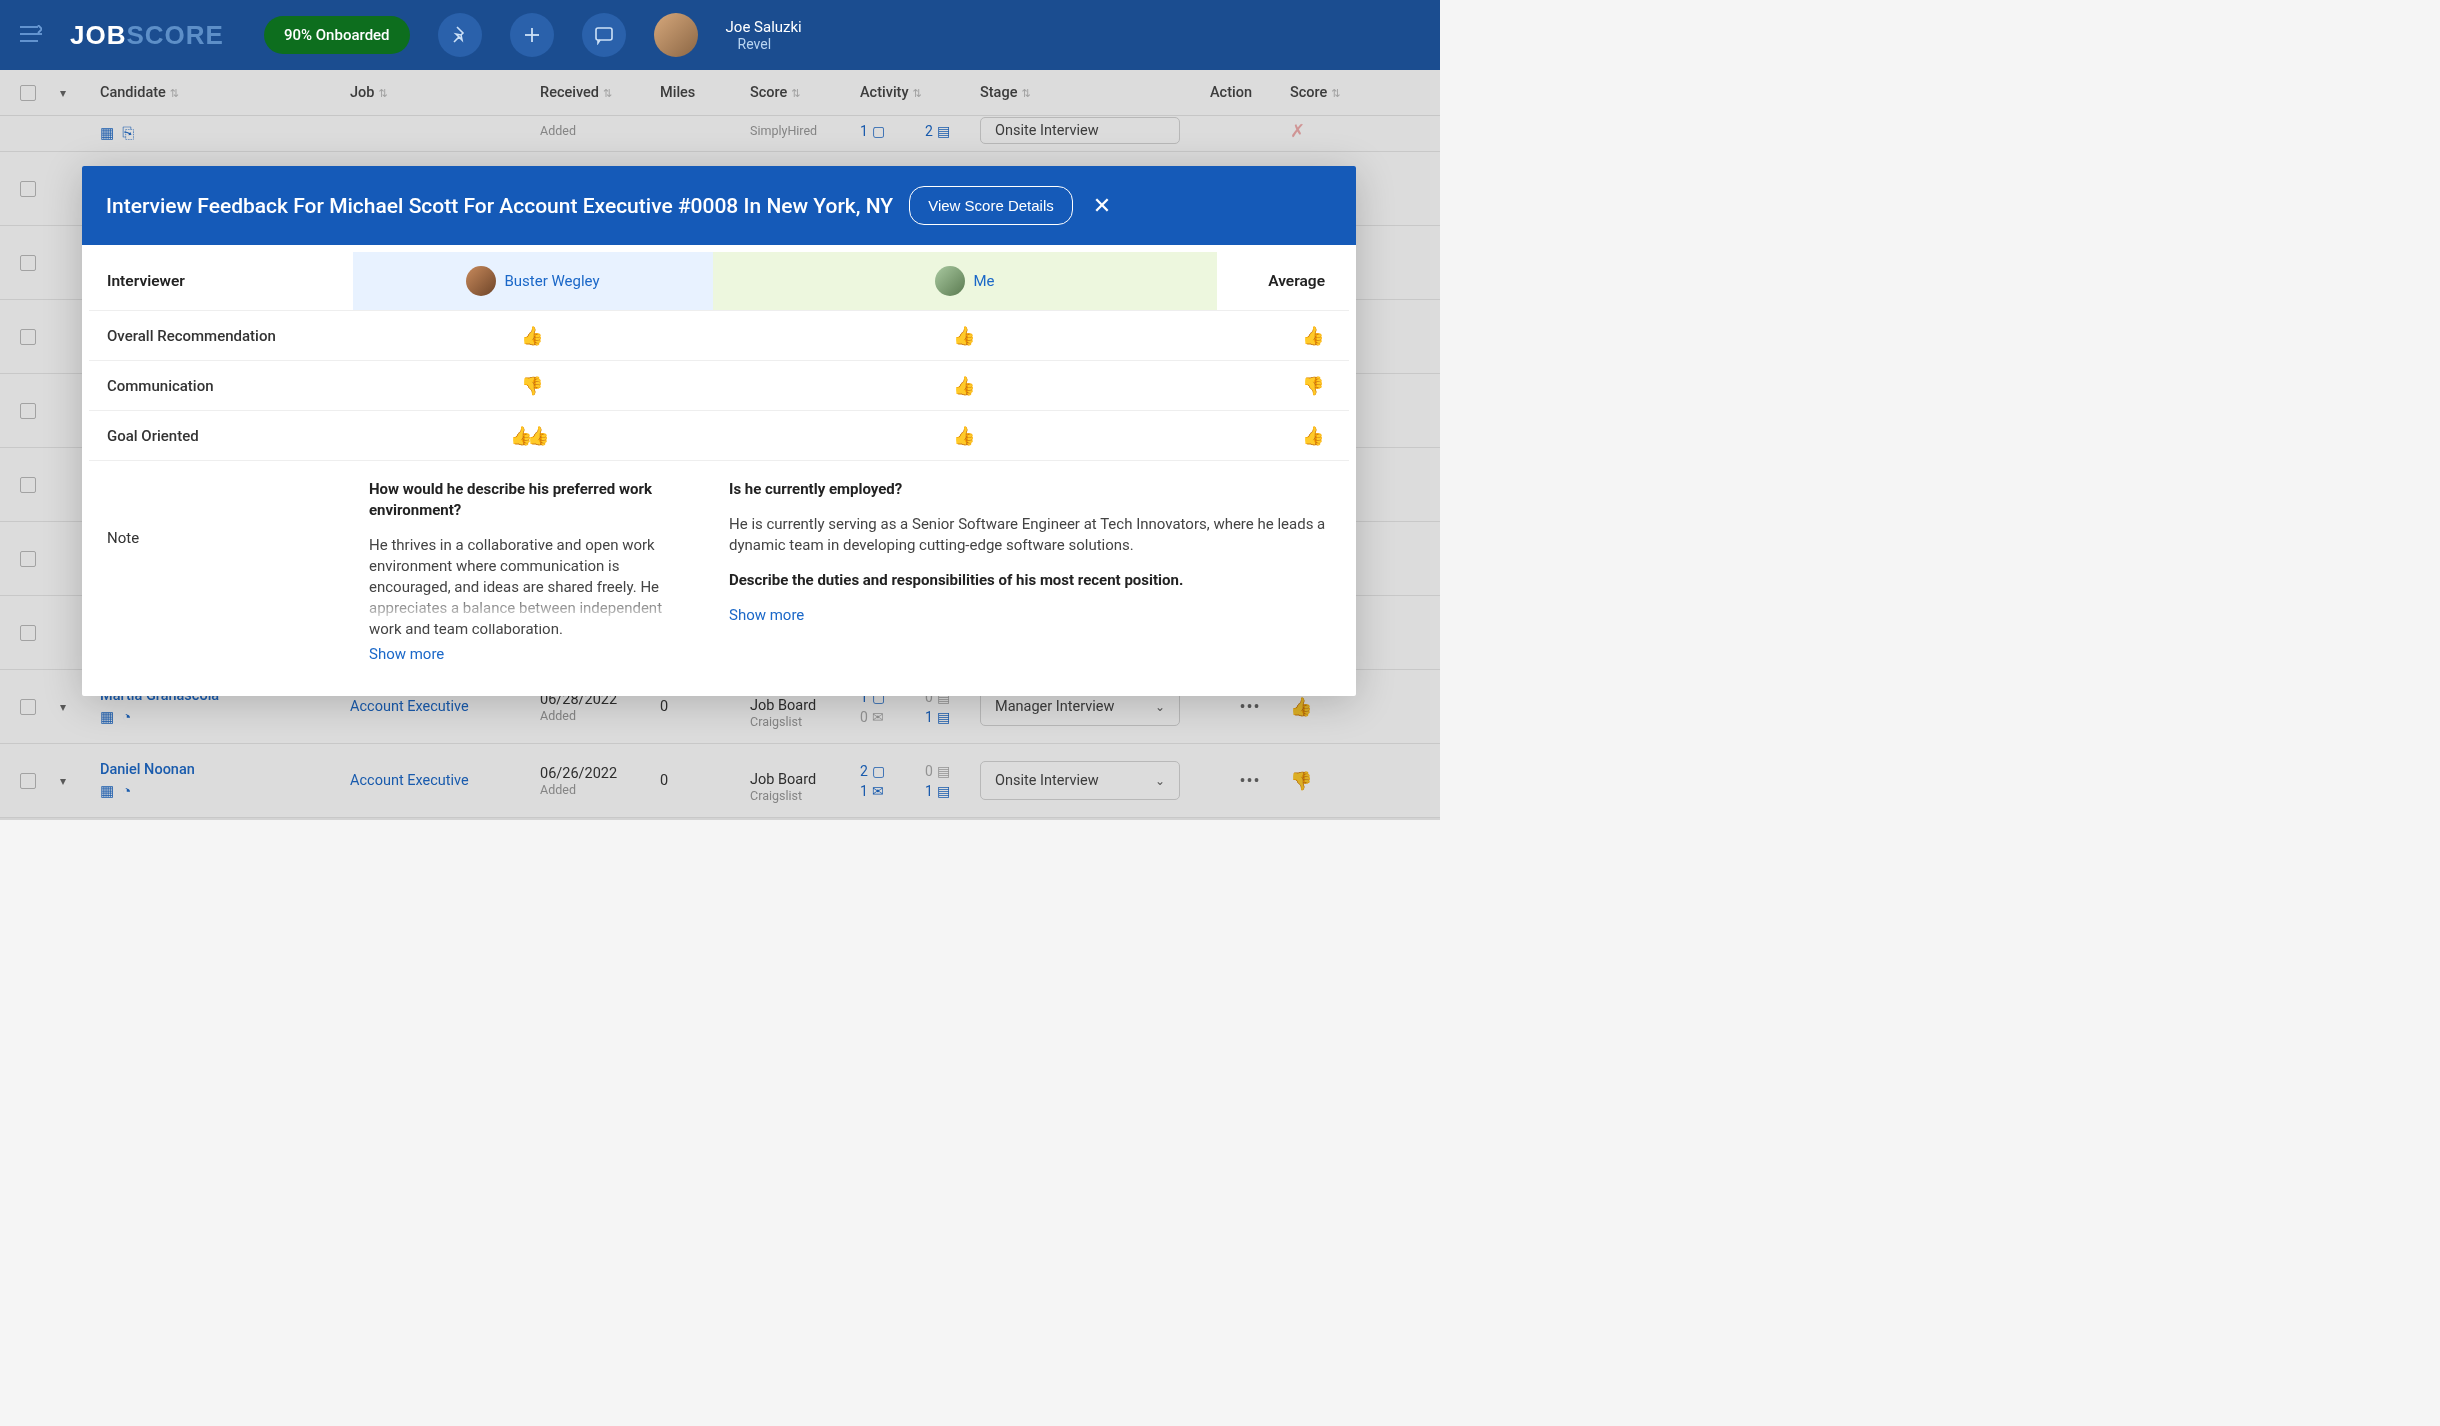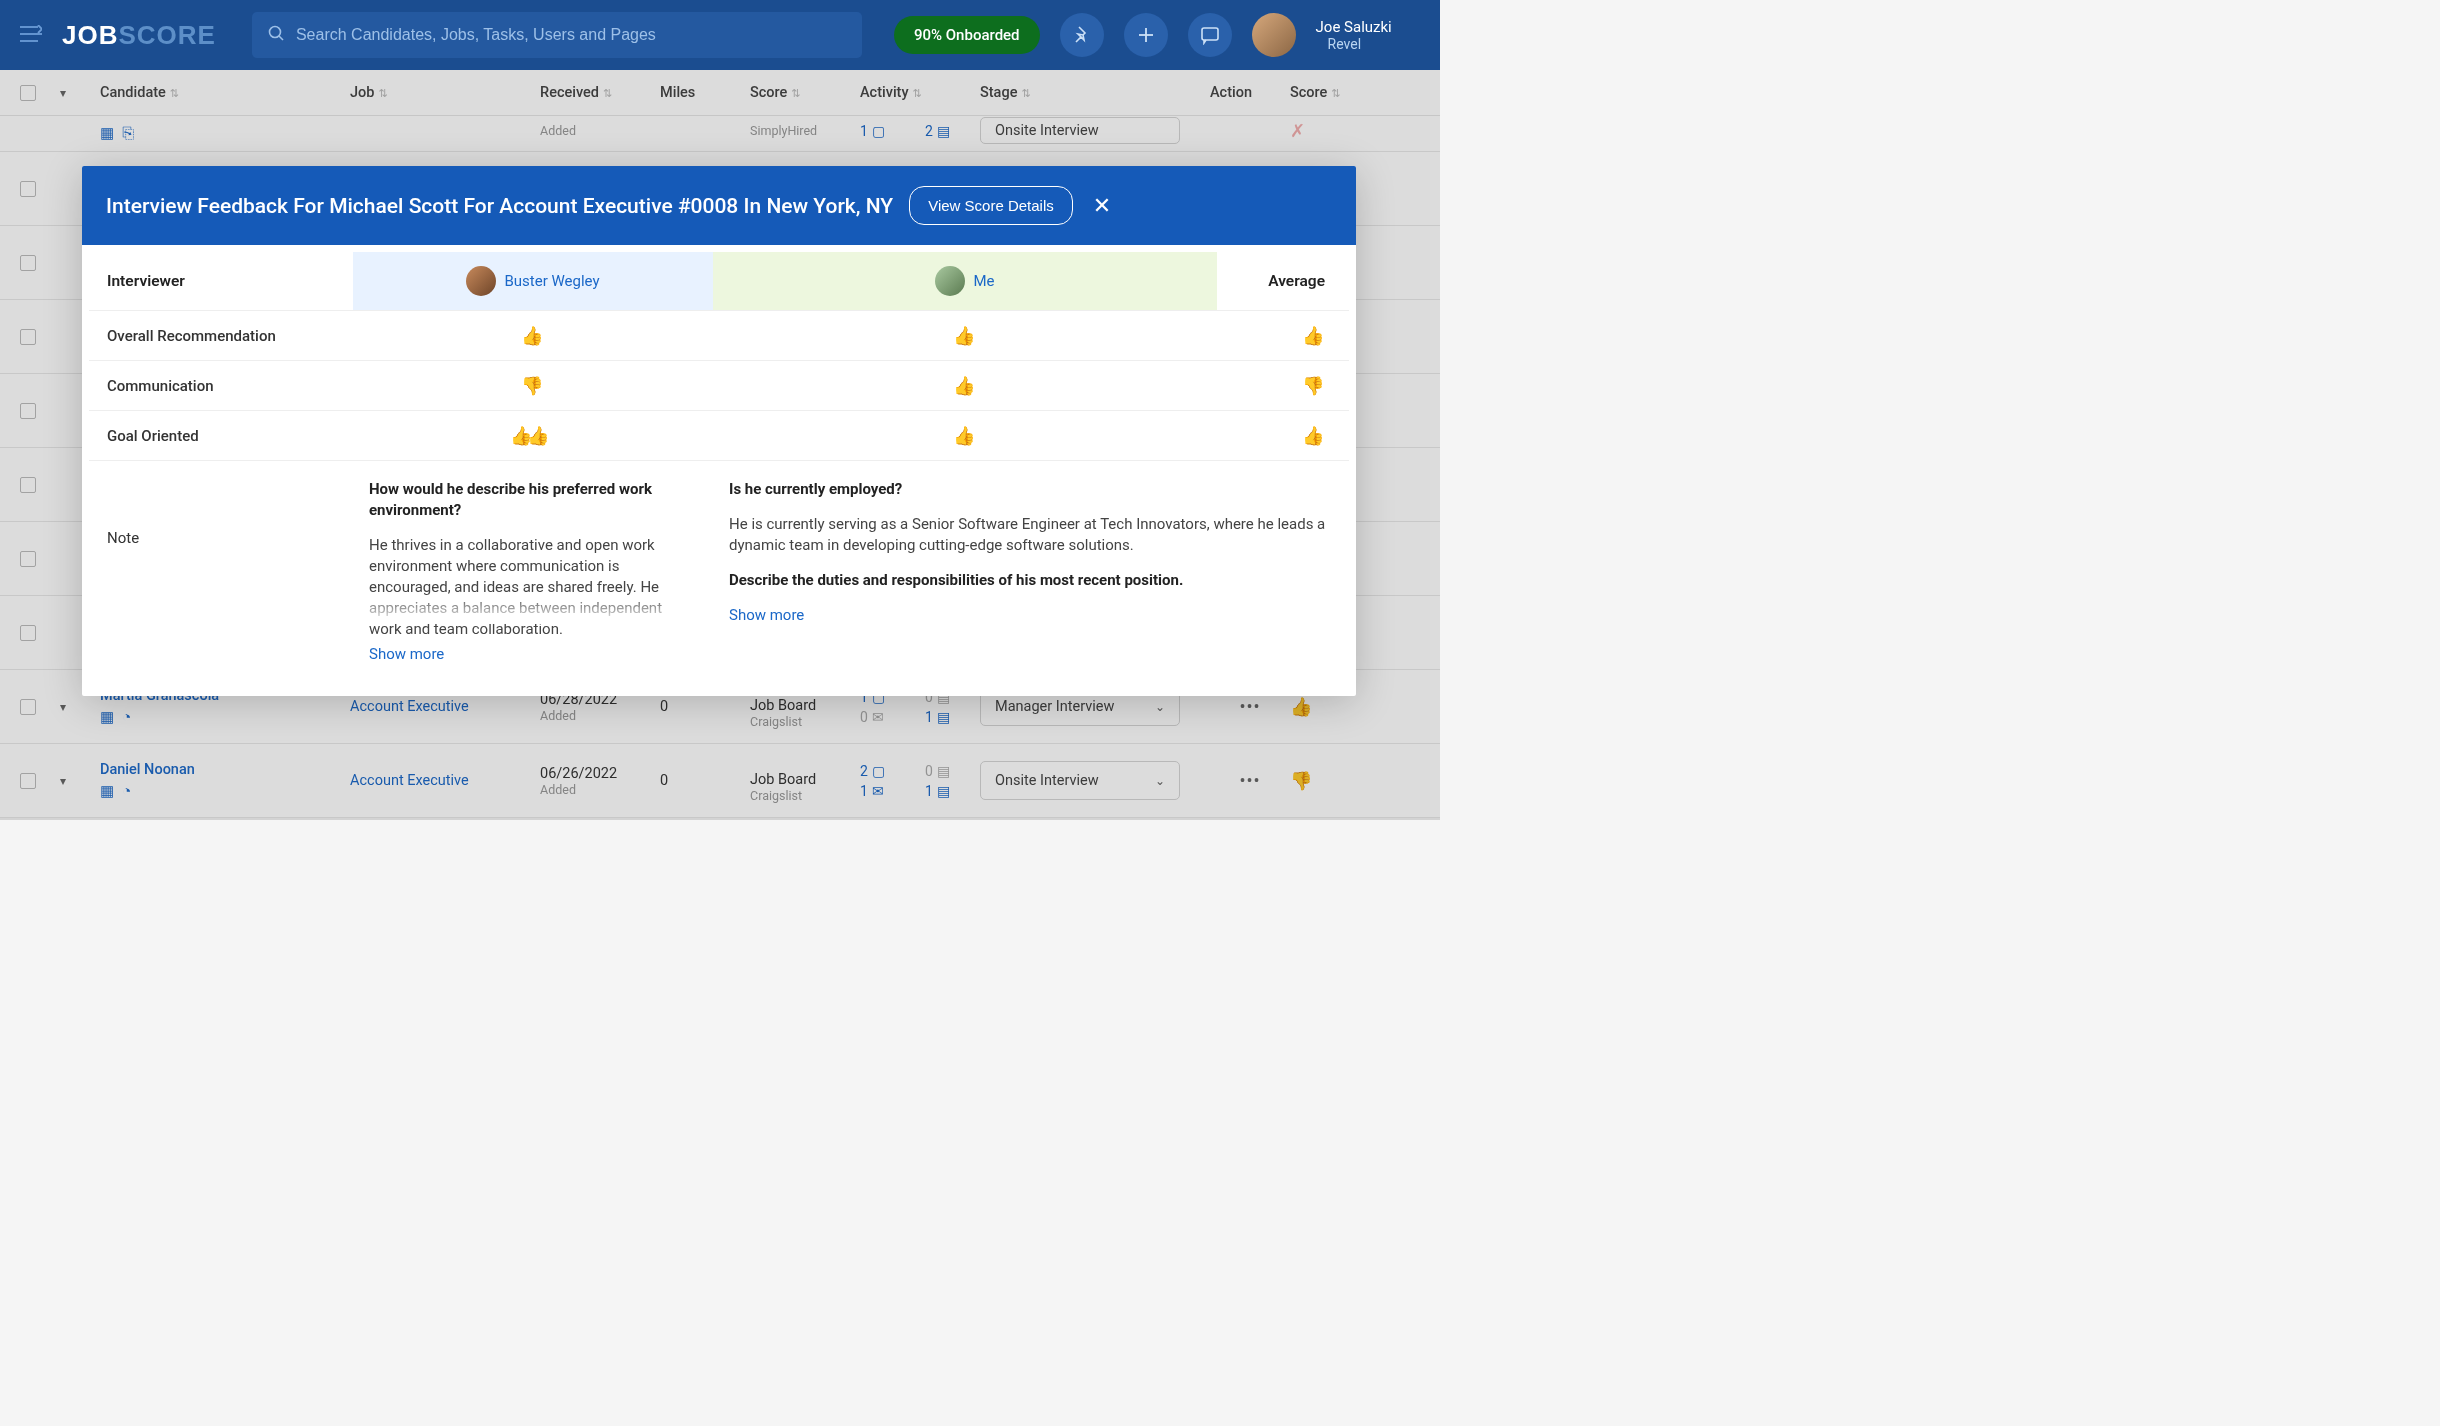--- a/index.html
+++ b/index.html
@@ -13,21 +13,21 @@
   position: relative;
 }
 
 
 .topnav {
   background: #1b4d90;
   height: 70px;
   display: flex;
   align-items: center;
   padding: 0 20px;
-  gap: 20px;
+  gap: 28px;
 }
 .hamburger-icon {
   color: #6b9bd6;
   font-size: 24px;
   cursor: pointer;
 }
 .logo {
   font-family: Arial, sans-serif;
   font-size: 26px;
   font-weight: 800;
@@ -254,29 +254,20 @@
     <svg width="22" height="18" viewBox="0 0 22 18" fill="none" stroke="currentColor" stroke-width="1.8">
       <line x1="0" y1="2" x2="18" y2="2"></line>
         <line x1="0" y1="9" x2="22" y2="9"></line>
         <line x1="0" y1="16" x2="18" y2="16"></line>
       <polyline points="18,0 22,4 18,8" fill="none"></polyline>
     </svg>
   </div>
   <div class="logo">
     <span class="job">JOB</span><span class="score">SCORE</span>
   </div>
-  <div class="search-box">
-    <span class="search-icon">
-      <svg width="16" height="16" viewBox="0 0 16 16" fill="none" stroke="currentColor" stroke-width="1.6">
-          <circle cx="7" cy="7" r="5.5"></circle>
-          <line x1="11" y1="11" x2="15" y2="15"></line>
-        </svg>
-    </span>
-    <input class="search-input" placeholder="Search Candidates, Jobs, Tasks, Users and Pages" style="">
-  </div>
   <div class="onboarded-badge">90% Onboarded</div>
   <div class="icon-circle">
     <svg width="20" height="20" viewBox="0 0 20 20" fill="none" stroke="currentColor" stroke-width="1.6">
         <path d="M7 2l6 6-2 2 1 5-3-3-5 5 5-5-3-3 5 1 2-2-6-6z" fill="none"></path>
       </svg>
   </div>
   <div class="icon-circle">
     <svg width="20" height="20" viewBox="0 0 20 20" stroke="currentColor" stroke-width="1.8">
         <line x1="10" y1="3" x2="10" y2="17"></line>
         <line x1="3" y1="10" x2="17" y2="10"></line>

